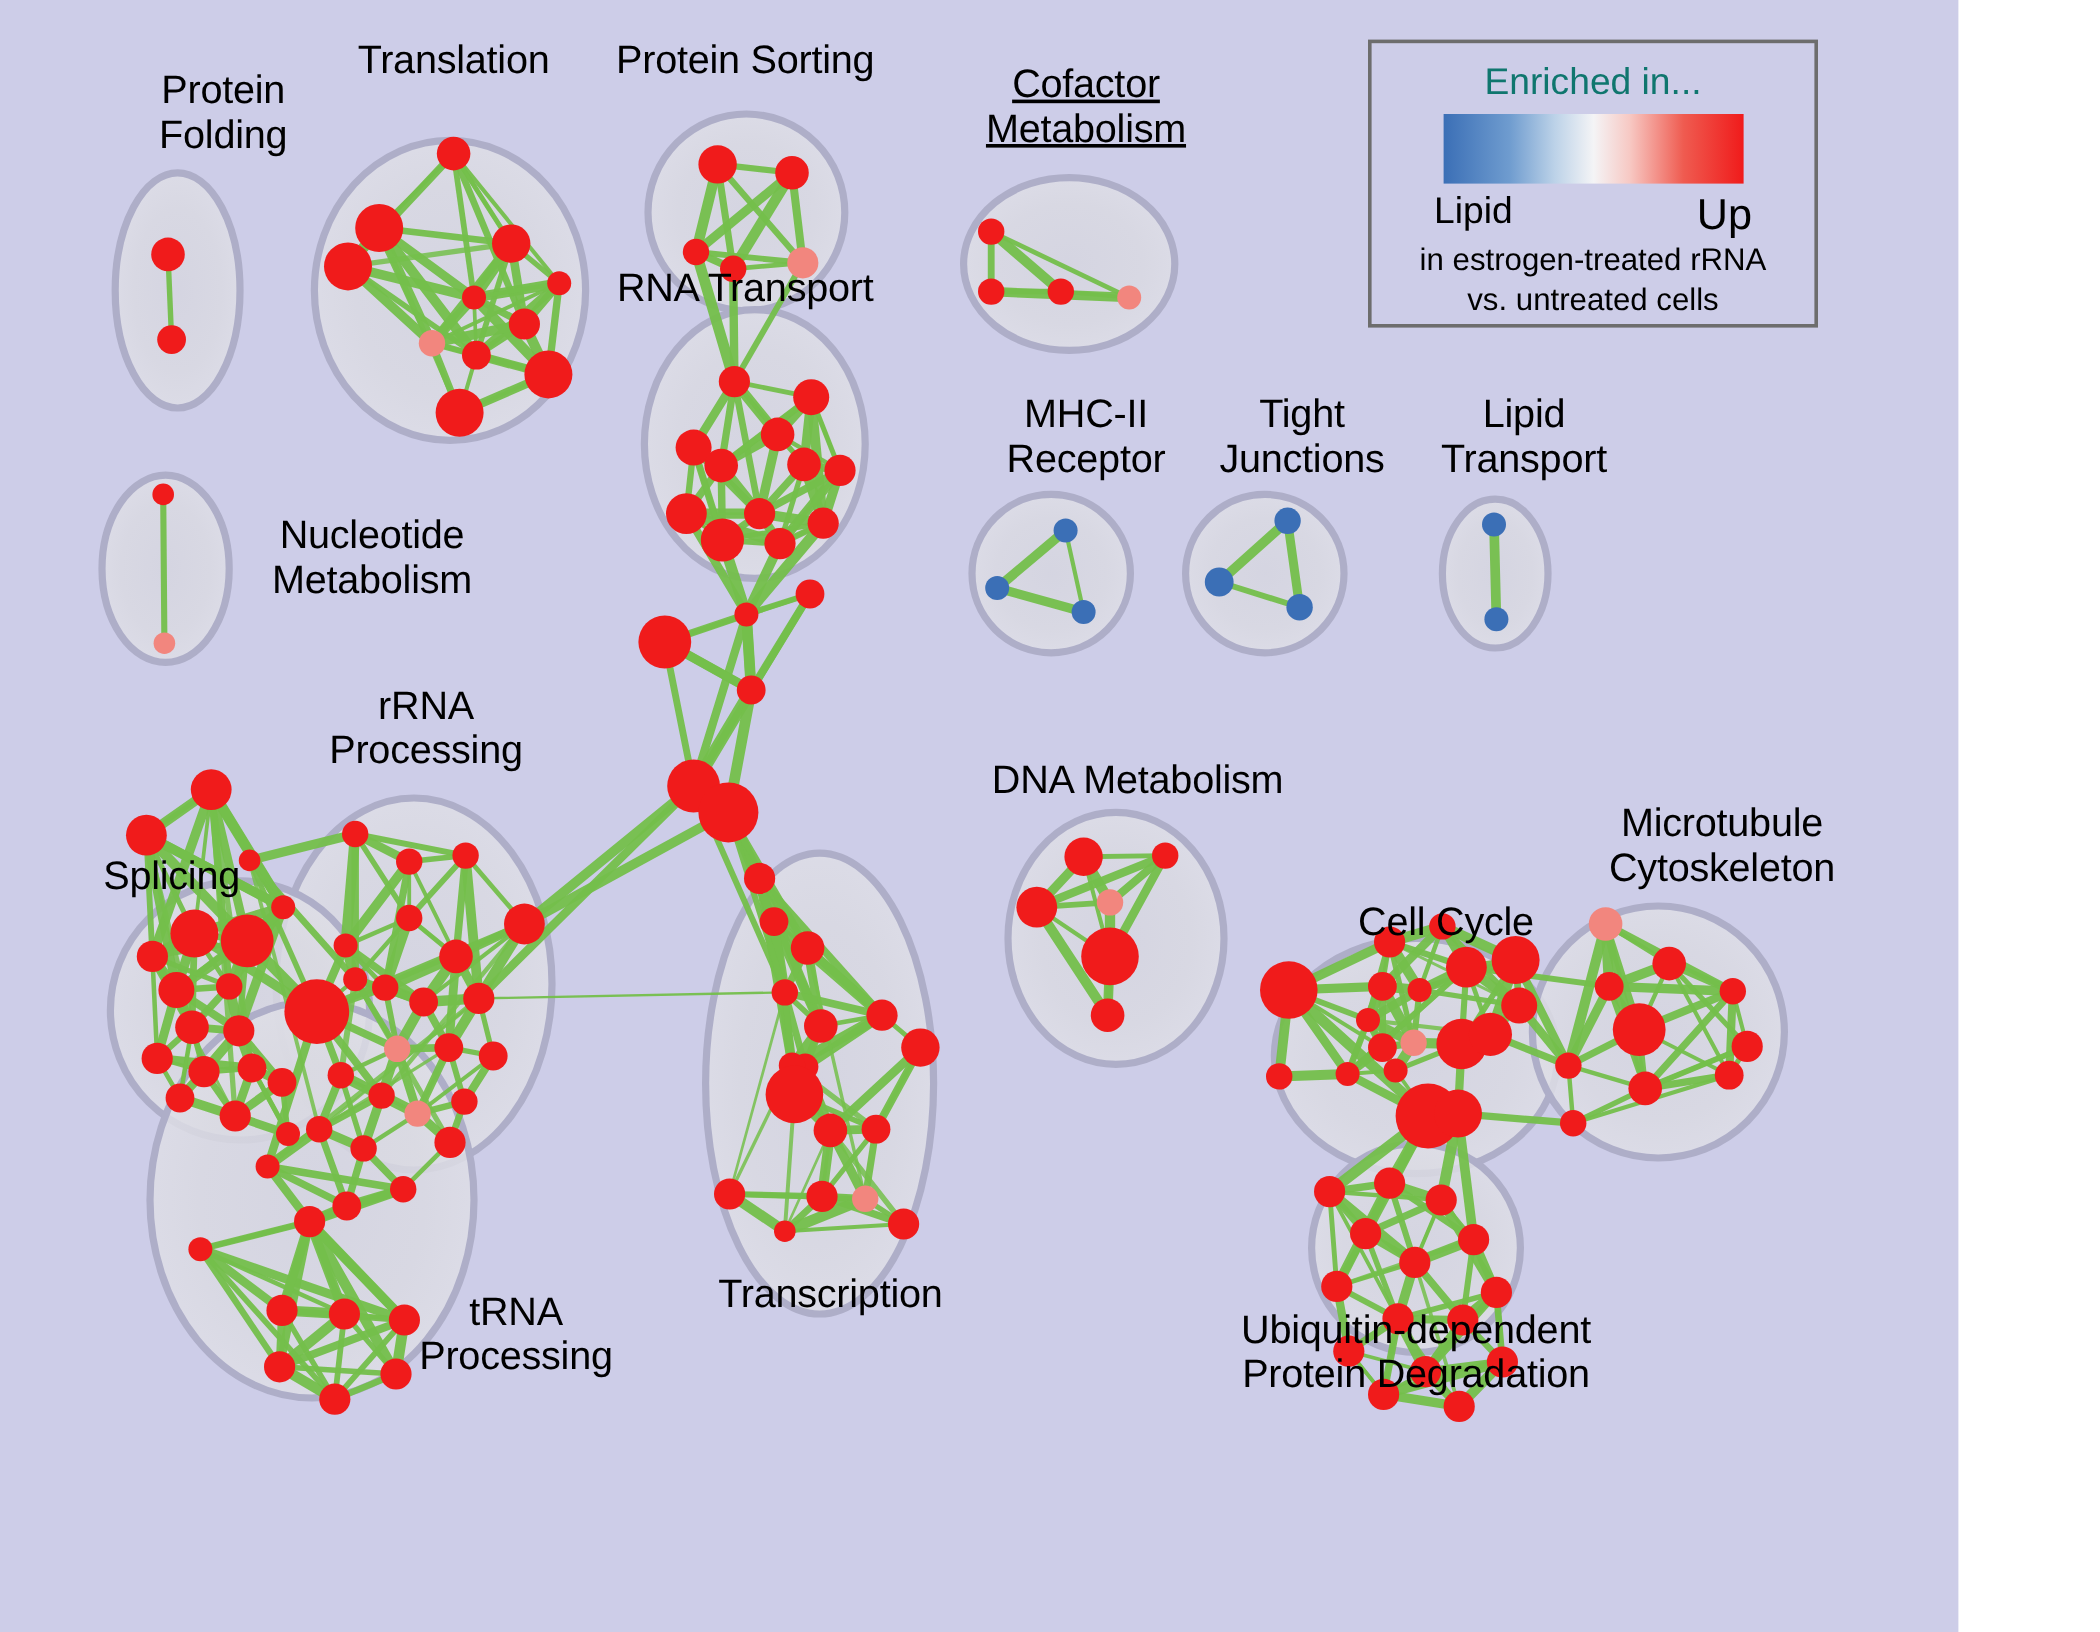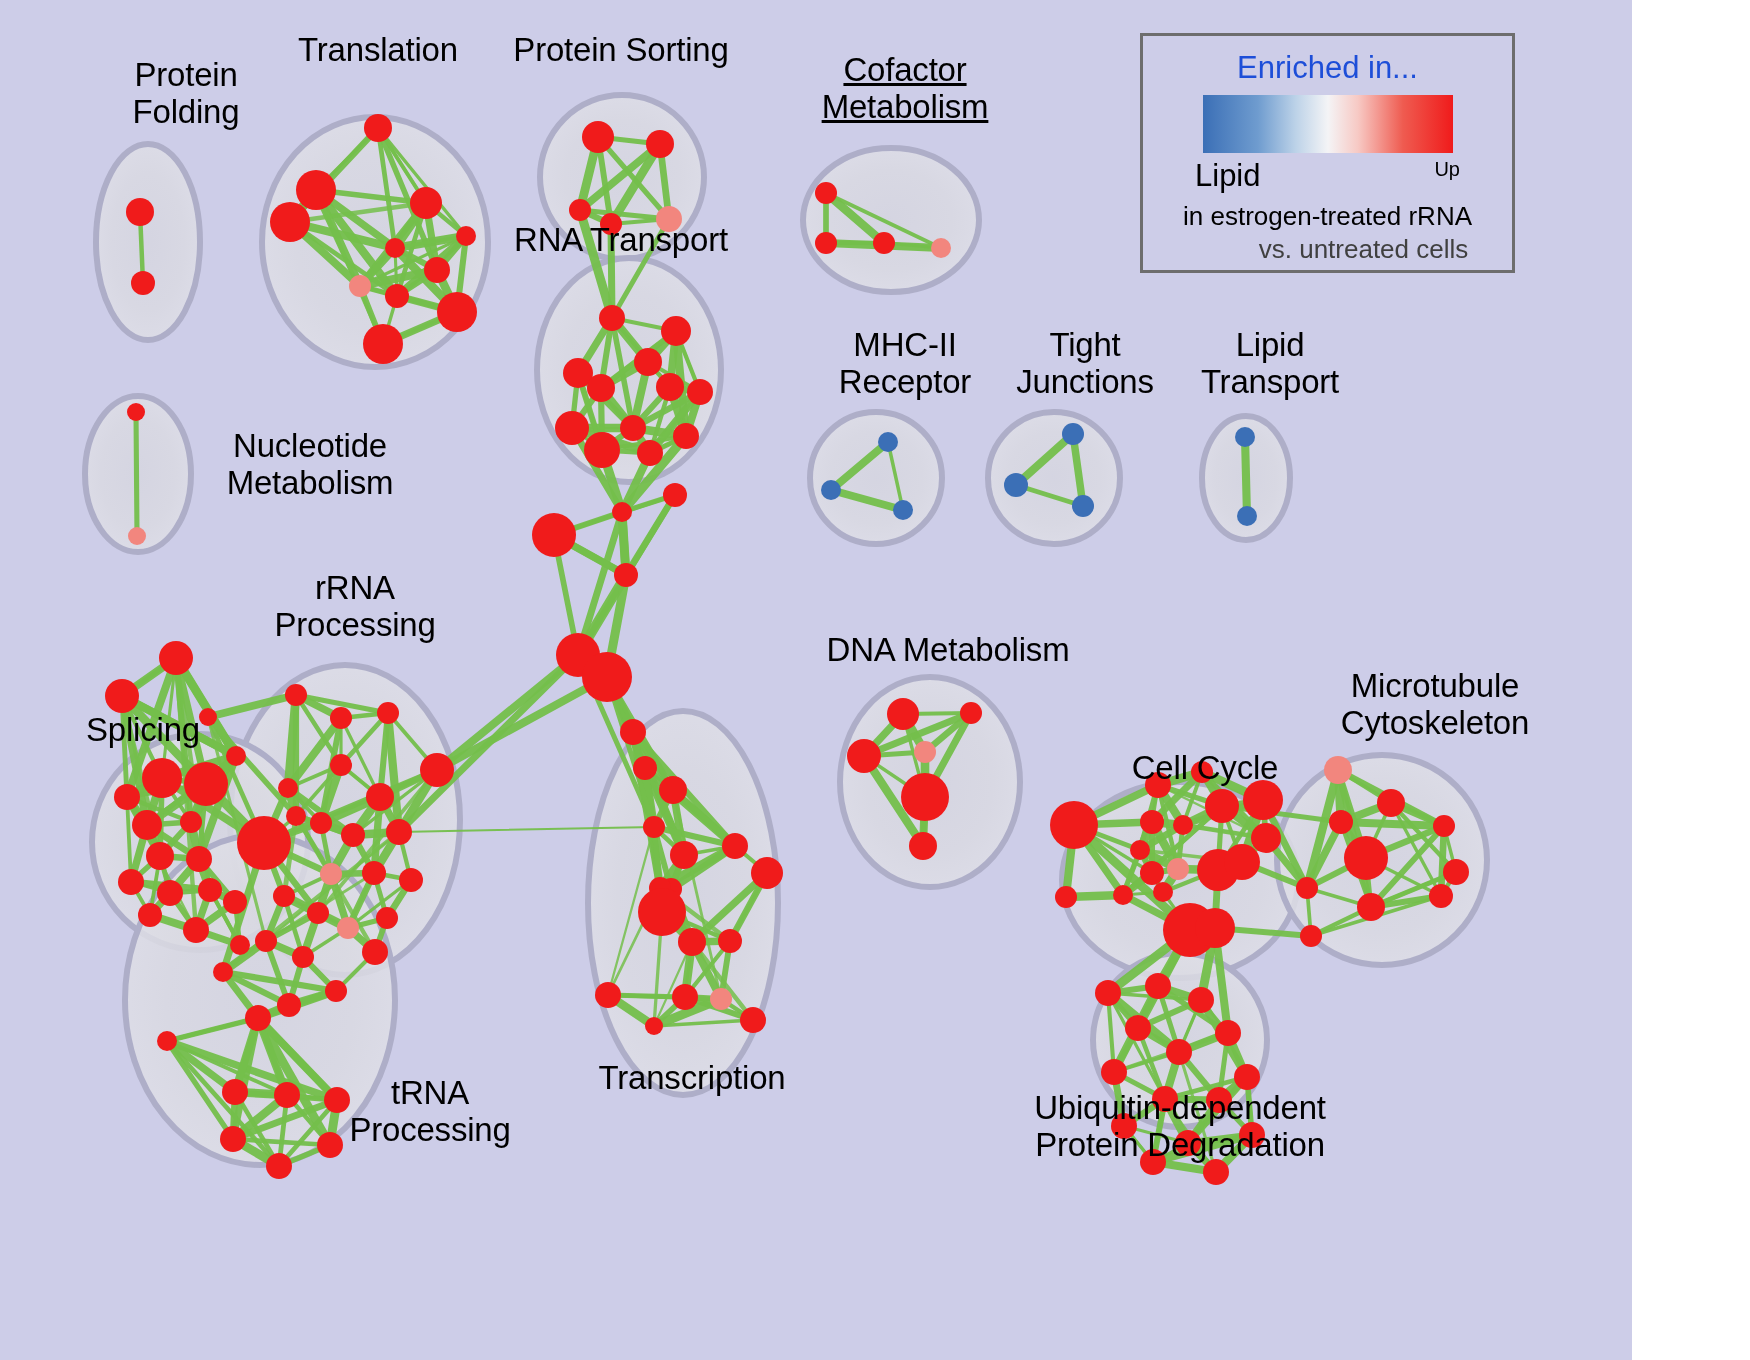--- a/index.html
+++ b/index.html
@@ -20,30 +20,30 @@
   #legend{
     position:absolute;
     left:1140px; top:33px;
     width:375px; height:240px;
     background:#cdcde8;
     border:3px solid #6d6d6d;
     box-sizing:border-box;
   }
   #legend .ltitle{
     position:absolute;left:0;top:14px;width:100%;
-    text-align:center;font-size:31px;color:#1d4ed8;
+    text-align:center;font-size:31px;color:#0f766e;
   }
   #legend .bar{
     position:absolute;left:60px;top:59px;width:250px;height:58px;
     background:linear-gradient(to right,#3b6fb6 0%,#6f9ccf 22%,#bcd2e8 37%,#f4f4f6 50%,#f7c9c4 62%,#ef5b50 80%,#f01b1b 100%);
   }
   #legend .down{position:absolute;left:52px;top:122px;font-size:31px;color:#000;}
-  #legend .up{position:absolute;right:52px;top:122px;font-size:20px;color:#000;}
+  #legend .up{position:absolute;right:52px;top:122px;font-size:36px;color:#000;}
   #legend .sub1{position:absolute;left:0;top:165px;width:100%;text-align:center;font-size:26px;color:#000;}
-  #legend .sub2{position:absolute;left:0;top:198px;width:100%;text-align:center;font-size:26px;color:#404040;padding-left:36px;}
+  #legend .sub2{position:absolute;left:0;top:198px;width:100%;text-align:center;font-size:26px;color:#000000;}
 </style>
 </head>
 <body>
 
 <div id="stage">
 
   <svg id="net" viewBox="0 0 1750 1360">
     <defs>
       <radialGradient id="cellgrad" cx="50%" cy="50%" r="50%">
         <stop offset="0%" stop-color="#d6d6e0"></stop>

